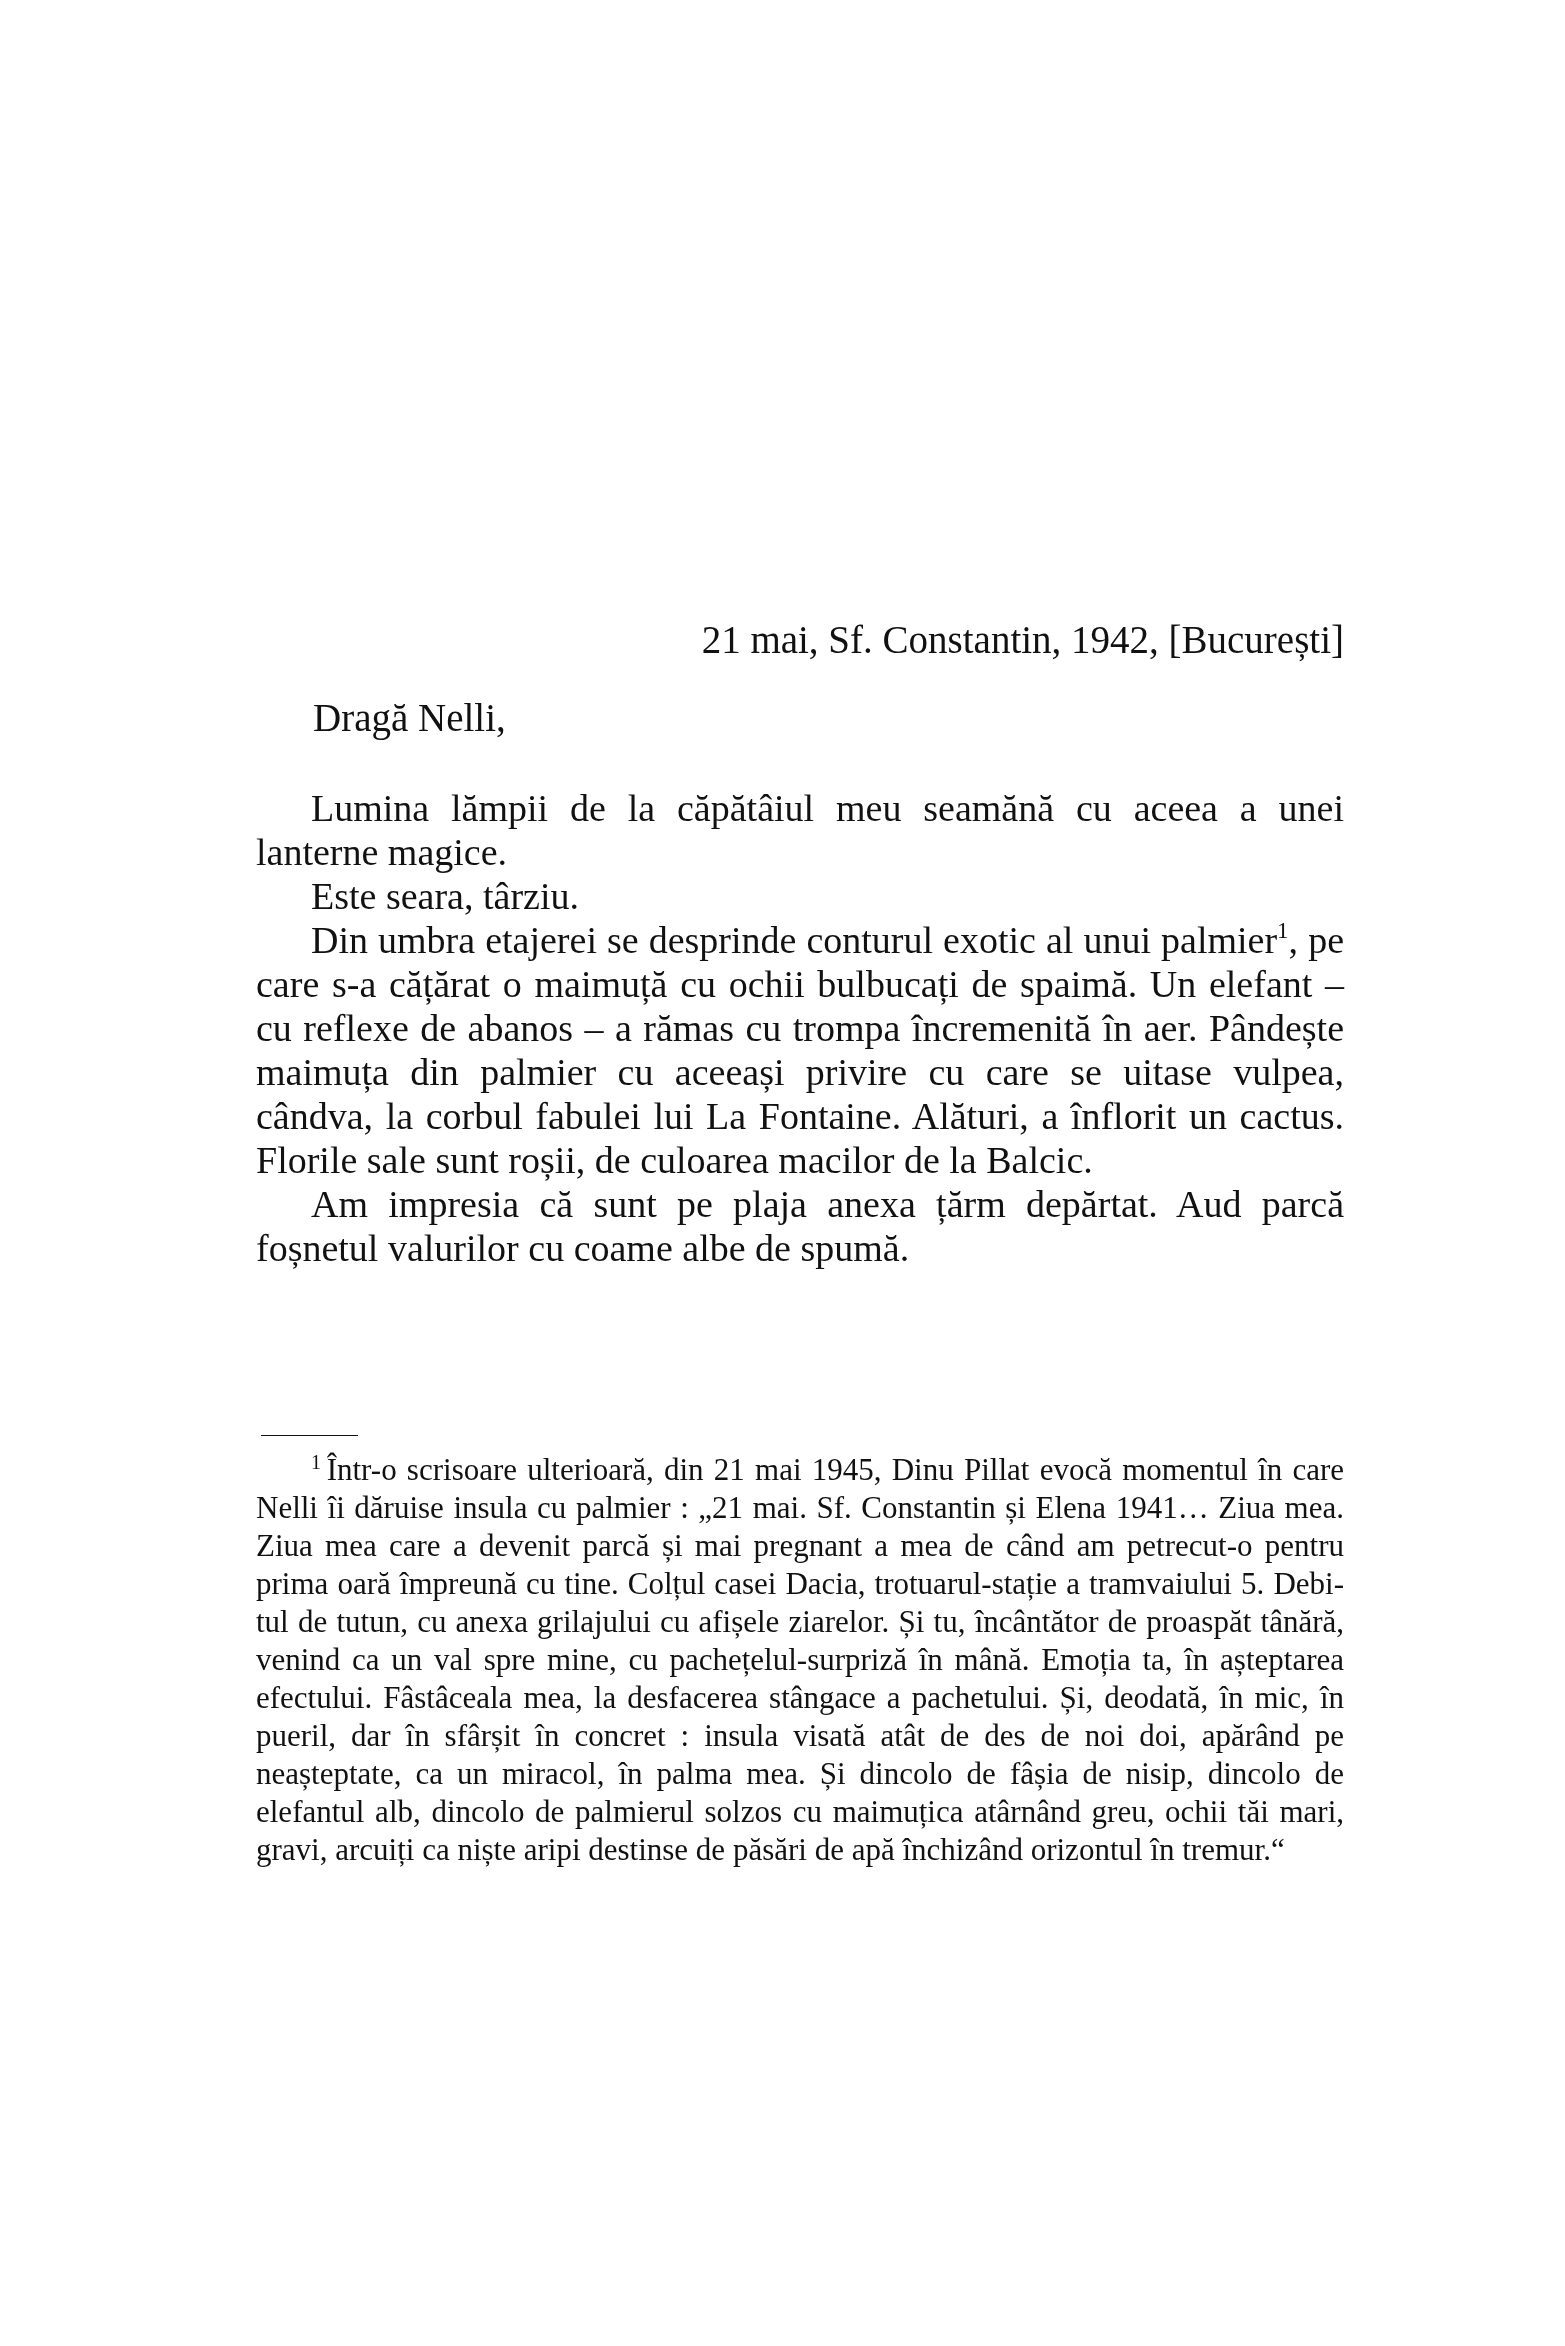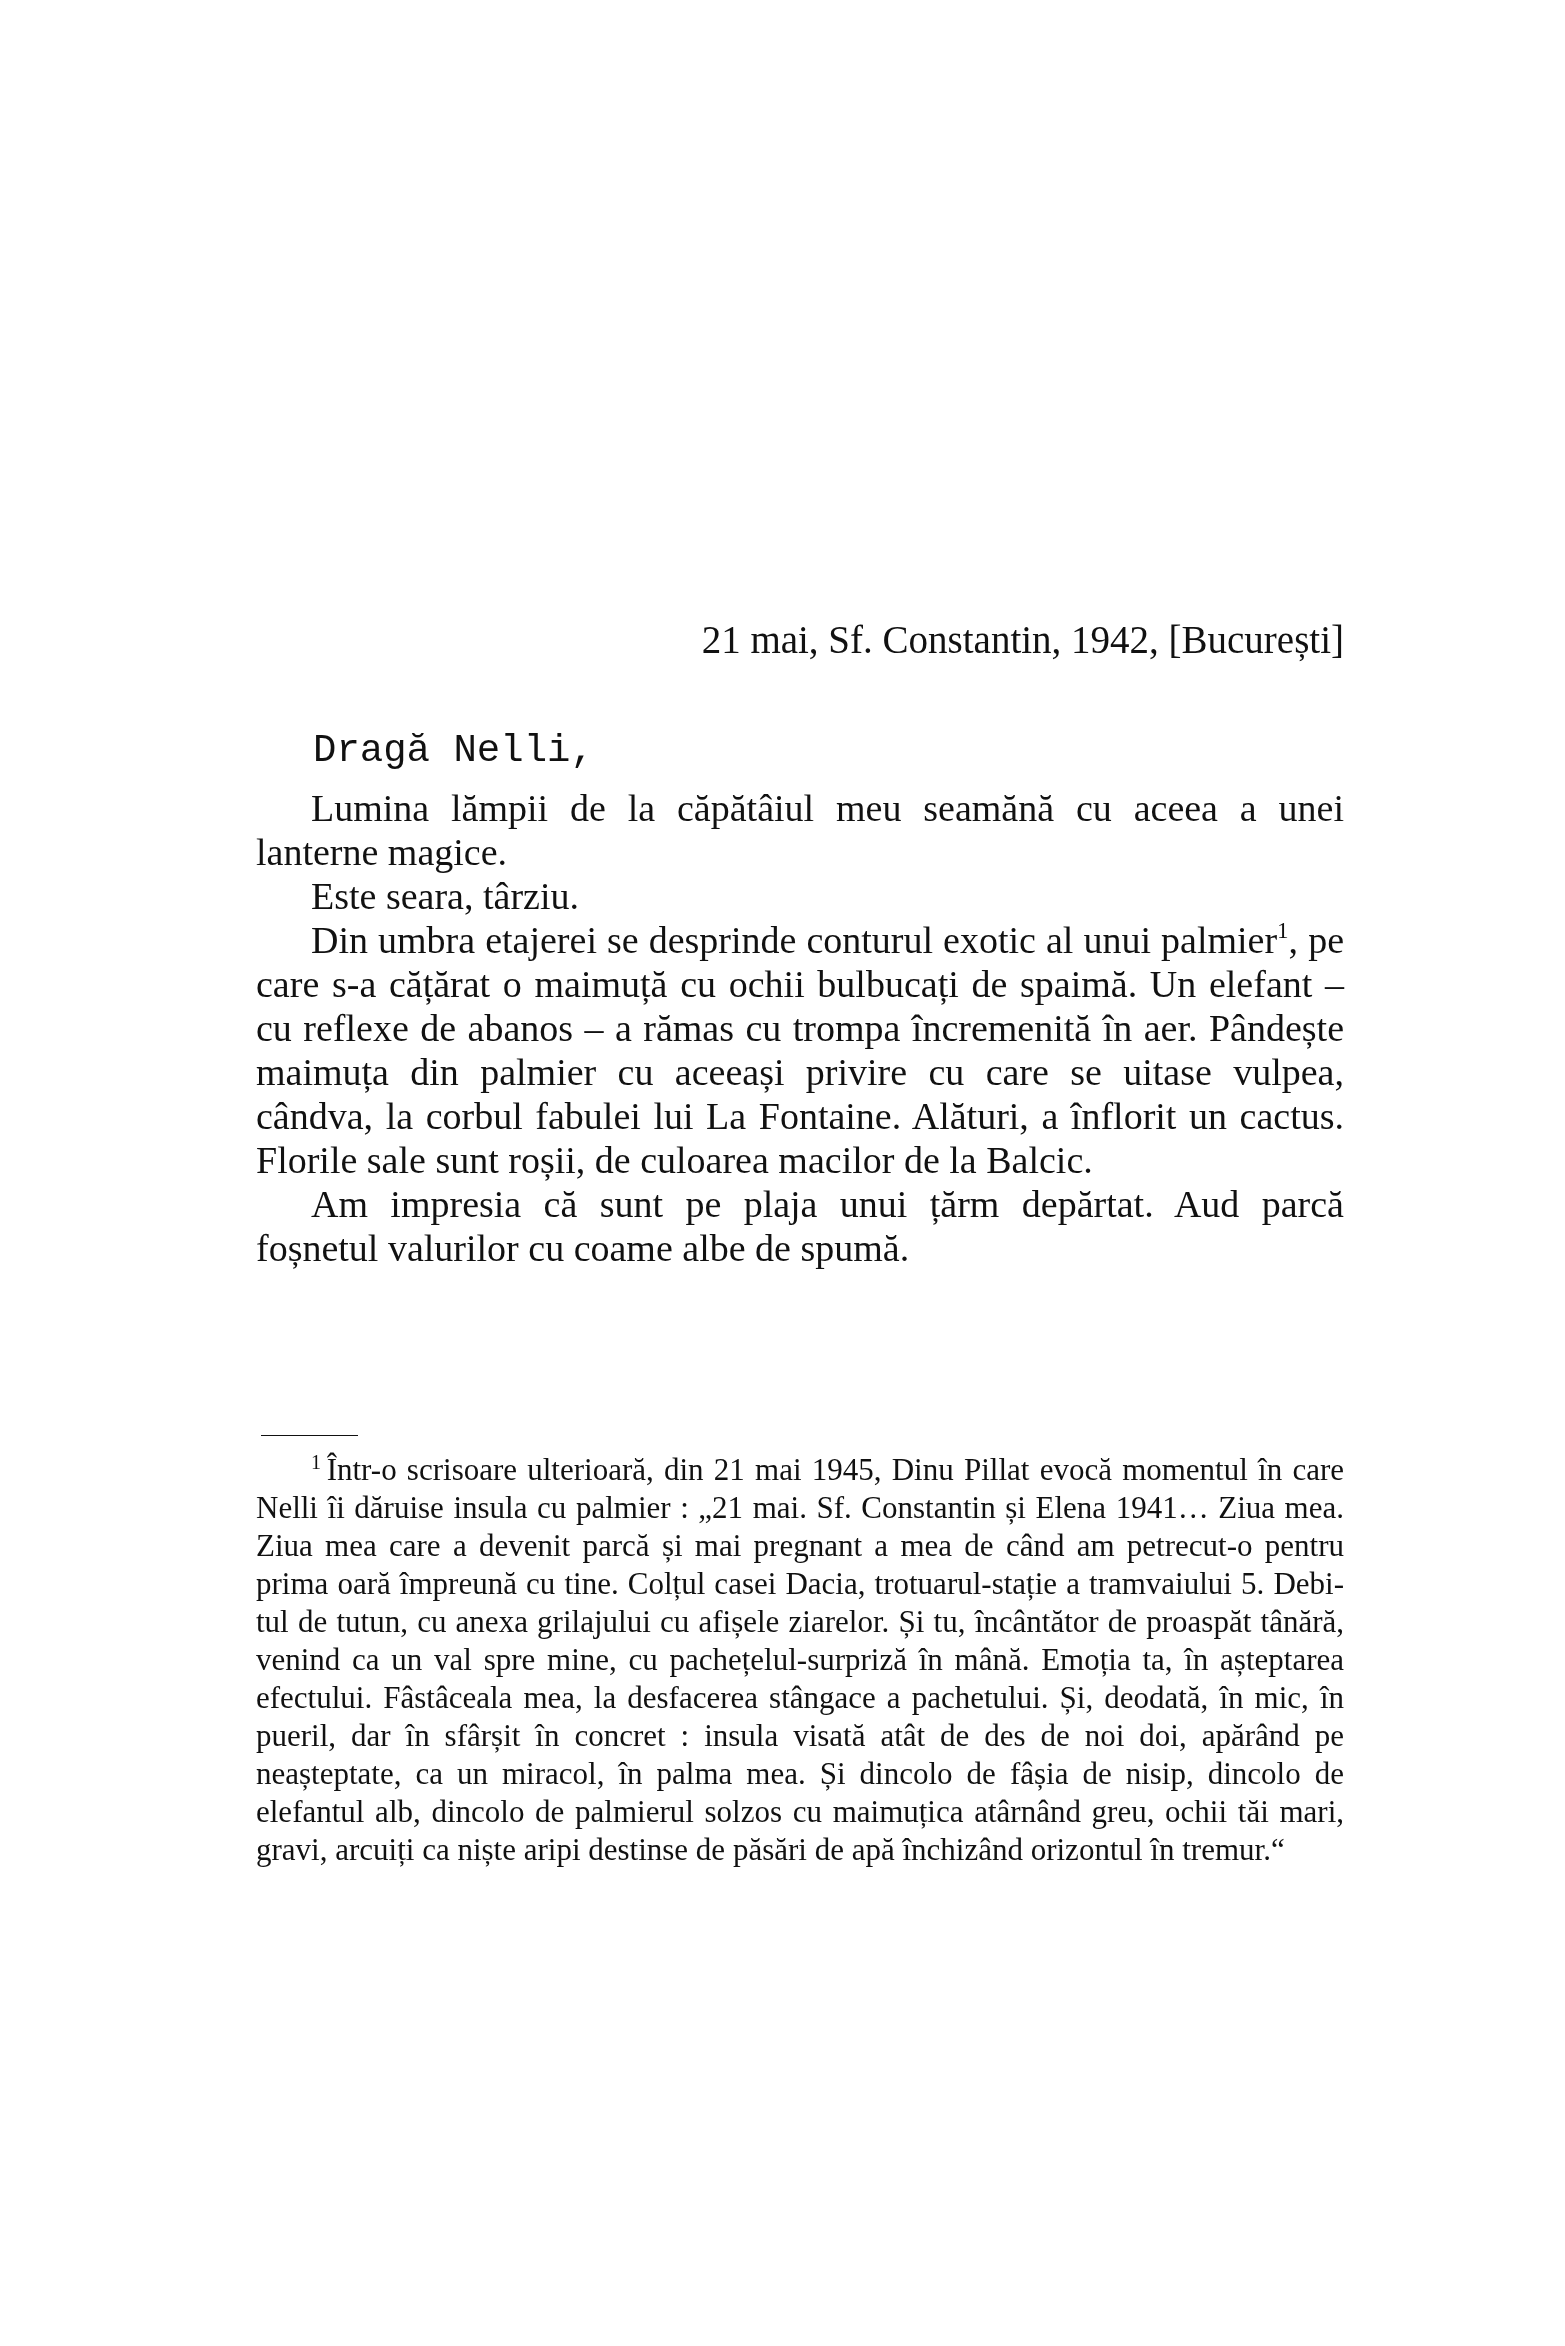--- a/index.html
+++ b/index.html
@@ -26,26 +26,25 @@
       position: absolute;
       top: 613px;
       right: 0;
       font-size: 39px;
       line-height: 53px;
       text-align: right;
       white-space: nowrap;
     }
     .salutation {
       position: absolute;
-      top: 725px;
+      top: 691px;
       left: 57px;
       font-size: 39px;
       line-height: 53px;
       white-space: nowrap;
-      font-family: Liberation Mono, monospace;
     }
     .body-text {
       position: absolute;
       top: 786px;
       left: 0;
       width: 1088px;
       font-size: 38px;
       line-height: 44px;
     }
     .body-text p {
@@ -97,21 +96,21 @@
 <div class="page">
 
   <div class="dateline">21 mai, Sf. Constantin, 1942, [București]</div>
 
   <div class="salutation">Dragă Nelli,</div>
 
   <div class="body-text">
     <p class="last-line-left">Lumina lămpii de la căpătâiul meu seamănă cu aceea a unei lanterne magice.</p>
     <p class="last-line-left">Este seara, târziu.</p>
     <p class="last-line-left"><span>Din umbra etajerei se desprinde conturul exotic al unui palmier</span><sup class="fnref">1</sup><span>, pe care s-a cățărat o maimuță cu ochii bulbucați de spaimă. Un elefant – cu reflexe de abanos – a rămas cu trompa încremenită în aer. Pândește maimuța din palmier cu aceeași privire cu care se uitase vulpea, cândva, la corbul fabulei lui La Fontaine. Alături, a înflorit un cactus. Florile sale sunt roșii, de culoarea macilor de la Balcic.</span></p>
-    <p class="last-line-left">Am impresia că sunt pe plaja unui țărm depărtat. Aud parcă foșnetul valurilor cu coame albe de spumă.</p>
+    <p class="last-line-left">Am impresia că sunt pe plaja anexa țărm depărtat. Aud parcă foșnetul valurilor cu coame albe de spumă.</p>
   </div>
 
   <div class="separator"></div>
 
   <div class="footnote">
     <p><span class="fnmark">1</span><span>Într-o scrisoare ulterioară, din 21 mai 1945, Dinu Pillat evocă momentul în care Nelli îi dăruise insula cu palmier : „21 mai. Sf. Con­stantin și Elena 1941… Ziua mea. Ziua mea care a devenit parcă și mai pregnant a mea de când am petrecut-o pentru prima oară împre­ună cu tine. Colțul casei Dacia, trotuarul-stație a tramvaiului 5. Debi­tul de tutun, cu anexa grilajului cu afișele ziarelor. Și tu, încântător de proaspăt tânără, venind ca un val spre mine, cu pachețelul-surpriză în mână. Emoția ta, în așteptarea efectului. Fâstâceala mea, la desfa­cerea stângace a pachetului. Și, deodată, în mic, în pueril, dar în sfârșit în concret : insula visată atât de des de noi doi, apărând pe neașteptate, ca un miracol, în palma mea. Și dincolo de fâșia de nisip, dincolo de elefantul alb, dincolo de palmierul solzos cu maimuțica atârnând greu, ochii tăi mari, gravi, arcuiți ca niște aripi destinse de păsări de apă închizând orizontul în tremur.“</span></p>
   </div>
 
 </div>
 

